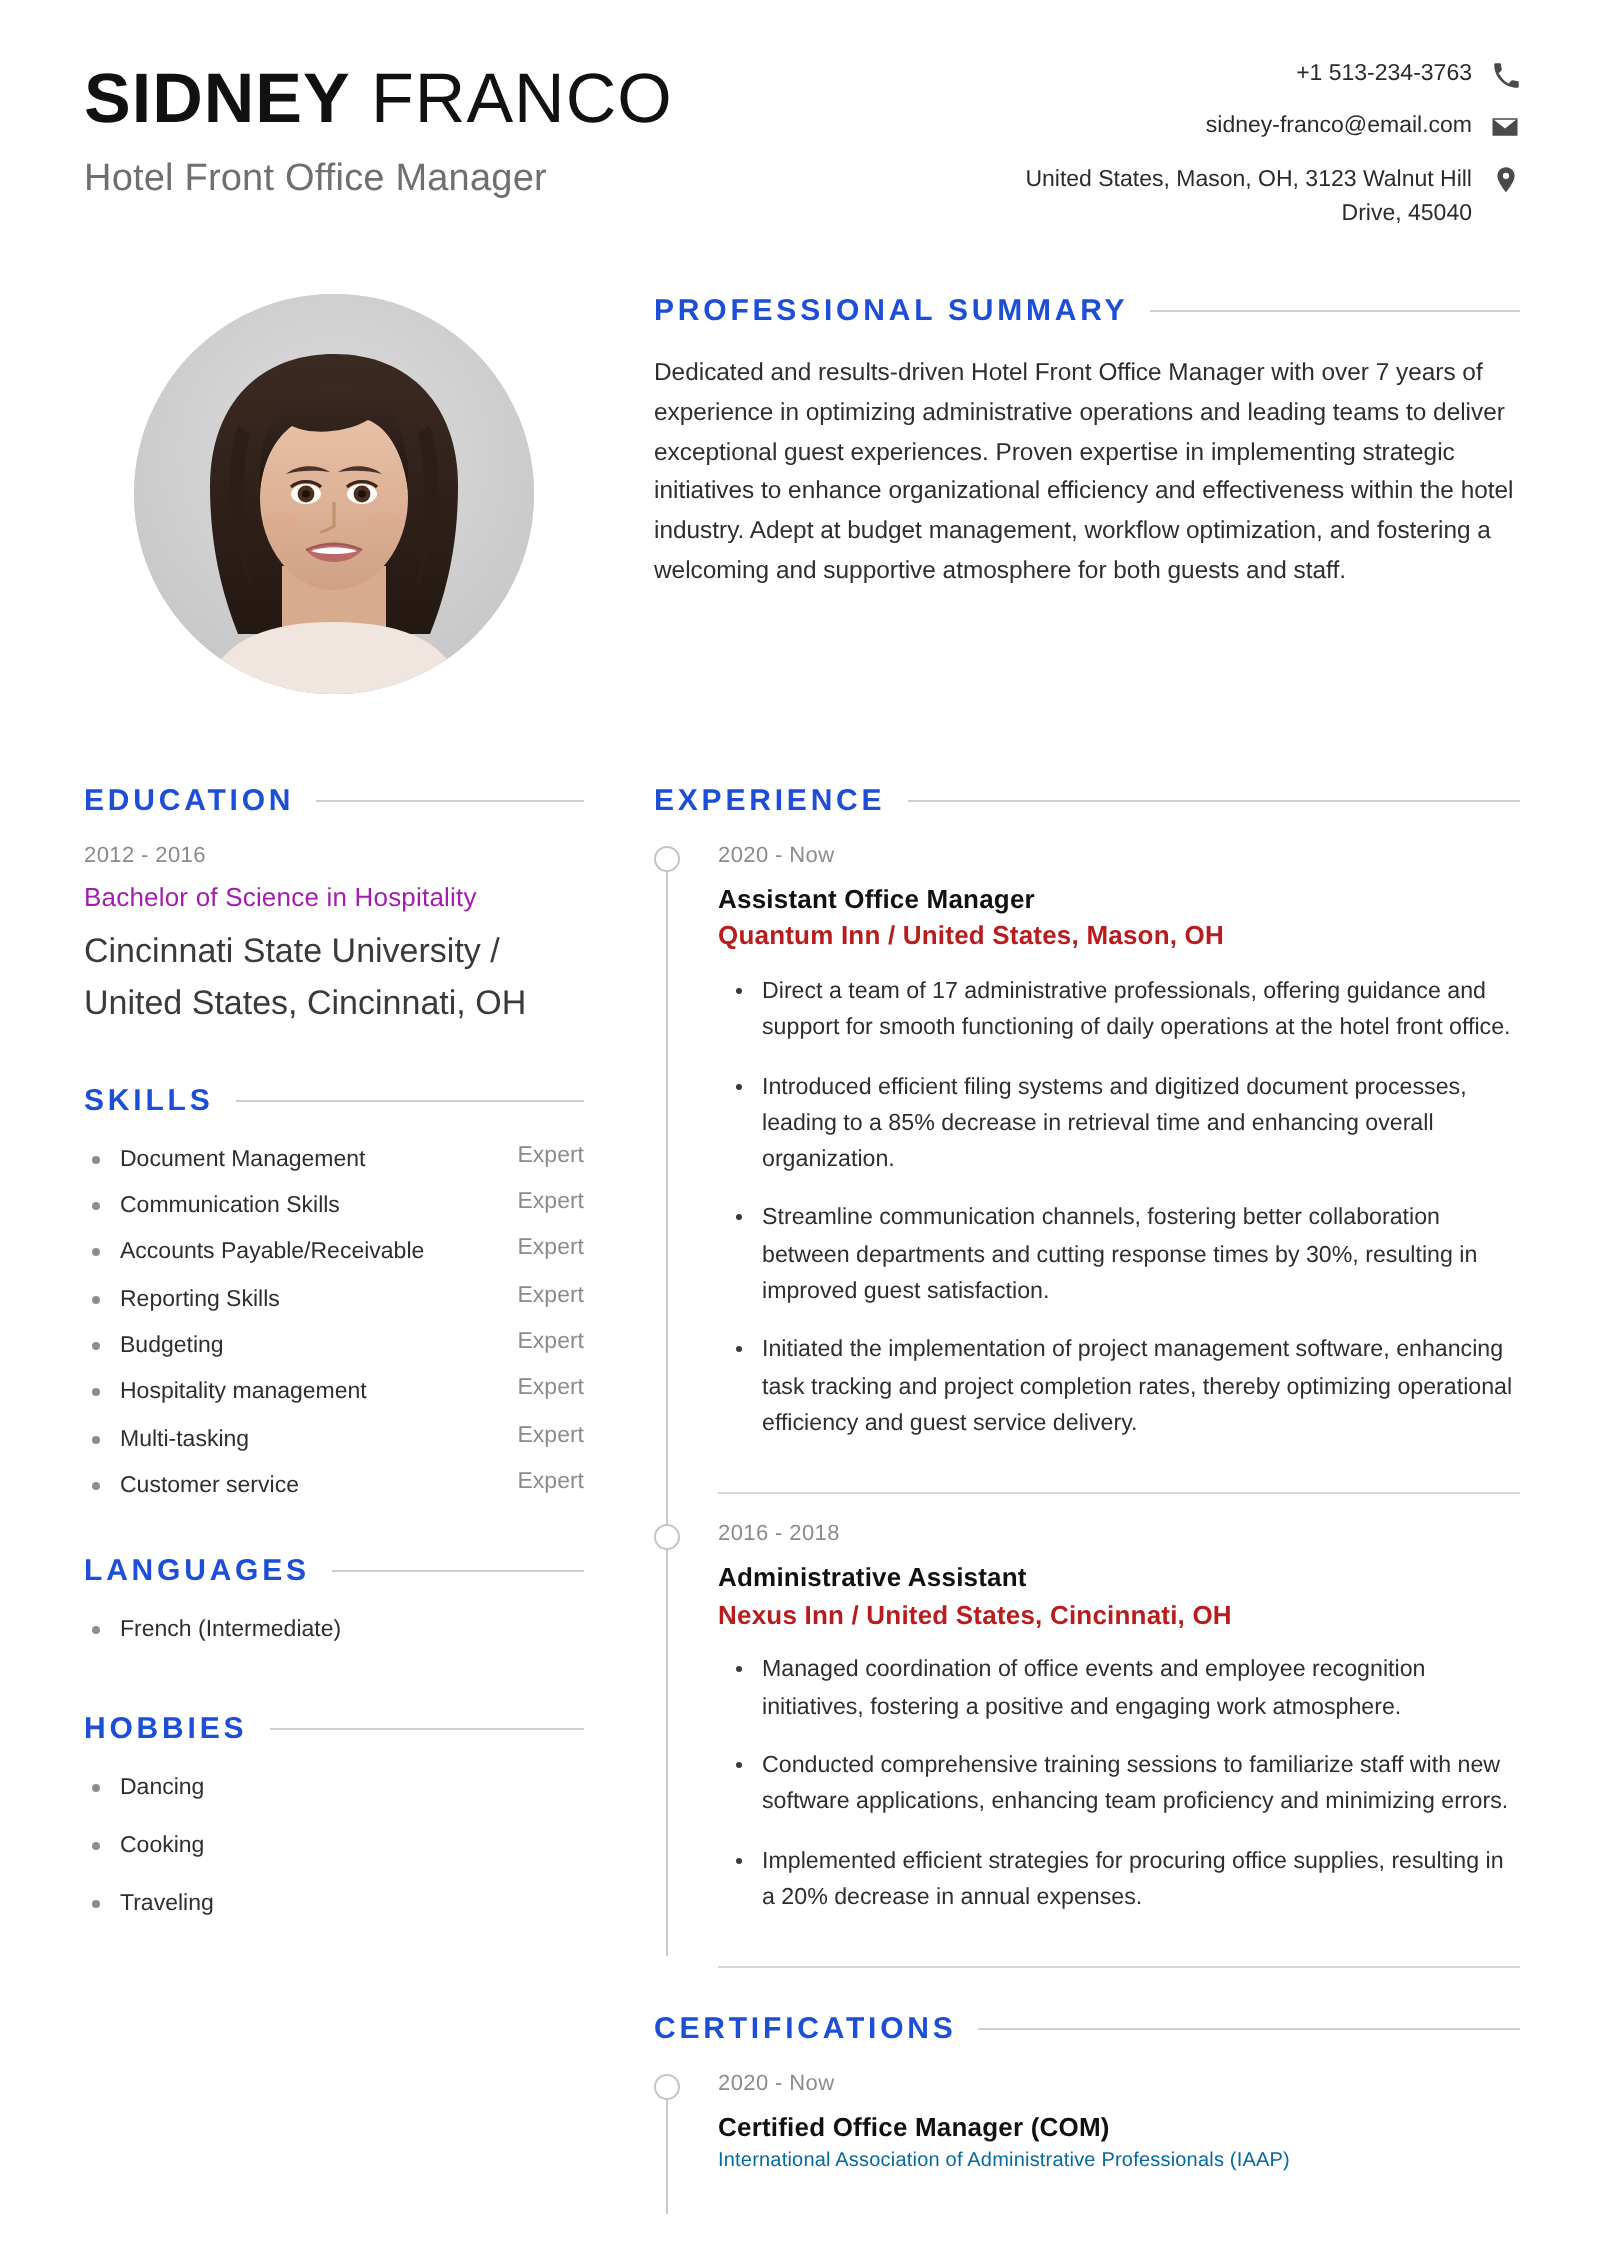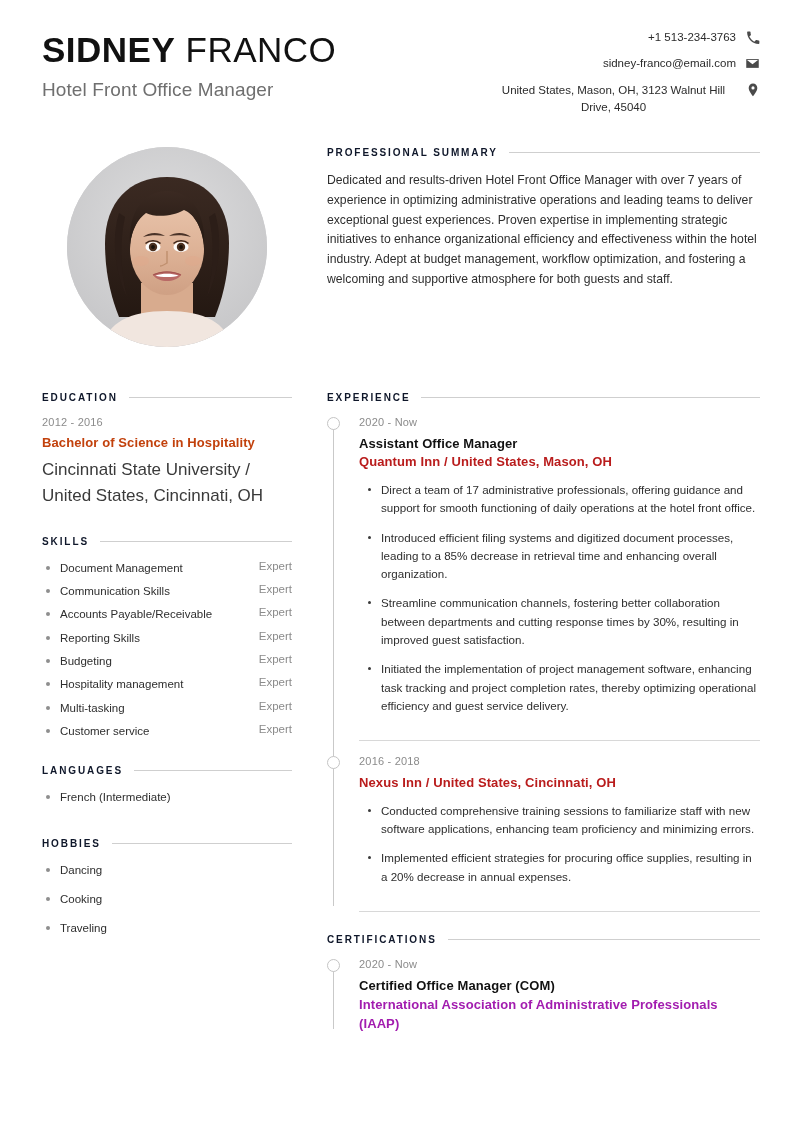--- a/index.html
+++ b/index.html
@@ -51,21 +51,21 @@
   .contact-row {
     display: flex;
     align-items: flex-start;
     justify-content: flex-end;
     gap: 9px;
     margin-bottom: 9px;
   }
   .contact-text {
     font-size: 11.5px;
     color: #2b2b2b;
-    text-align: center;
+    text-align: right;
     line-height: 1.5;
     max-width: 245px;
   }
   .contact-ico {
     flex: 0 0 auto;
     width: 15px;
     height: 15px;
     display: flex;
     align-items: center;
     justify-content: center;
@@ -104,24 +104,24 @@
   }
 
   
   .sec-head {
     display: flex;
     align-items: center;
     gap: 11px;
     margin-bottom: 13px;
   }
   .sec-head .title {
-    font-size: 10px;
+    font-size: 15px;
     font-weight: 700;
     letter-spacing: 1.9px;
-    color: #0f172a;
+    color: #1d4ed8;
     white-space: nowrap;
   }
   .sec-head .rule {
     flex: 1;
     height: 1px;
     background: #cfcfcf;
   }
 
   .summary-text {
     font-size: 12.2px;
@@ -147,22 +147,22 @@
   
   .block { margin-bottom: 26px; }
   .edu-date, .tl-date {
     font-size: 11px;
     color: #8b8b8b;
     margin-bottom: 7px;
     letter-spacing: 0.2px;
   }
   .edu-degree {
     font-size: 13px;
-    font-weight: 700;
-    color: #c2410c;
+    font-weight: 400;
+    color: #a21caf;
     margin-bottom: 7px;
     letter-spacing: 0.1px;
   }
   .edu-school {
     font-size: 17px;
     color: #3a3a3a;
     line-height: 1.55;
   }
 
   
@@ -259,23 +259,23 @@
   }
 
   .cert-title {
     font-size: 13px;
     font-weight: 700;
     color: #111;
     line-height: 1.45;
     letter-spacing: 0.1px;
   }
   .cert-org {
-    font-size: 13px;
-    font-weight: 700;
-    color: #a21caf;
+    font-size: 10px;
+    font-weight: 400;
+    color: #0369a1;
     line-height: 1.45;
     letter-spacing: 0.1px;
   }
   .certs-block { margin-top: 22px; }
 </style>
 </head>
 <body>
 
 <div class="page">
 
@@ -498,22 +498,24 @@
               <li>Streamline communication channels, fostering better collaboration between departments and cutting response times by 30%, resulting in improved guest satisfaction.</li>
               <li>Initiated the implementation of project management software, enhancing task tracking and project completion rates, thereby optimizing operational efficiency and guest service delivery.</li>
             </ul>
           </div>
 
           <div class="tl-sep"></div>
 
           <div class="tl-item">
             <span class="marker"></span>
             <div class="tl-date">2016 - 2018</div>
+            <div class="tl-role">Administrative Assistant</div>
             <div class="tl-company">Nexus Inn / United States, Cincinnati, OH</div>
             <ul class="tl-bullets">
+              <li>Managed coordination of office events and employee recognition initiatives, fostering a positive and engaging work atmosphere.</li>
               <li>Conducted comprehensive training sessions to familiarize staff with new software applications, enhancing team proficiency and minimizing errors.</li>
               <li>Implemented efficient strategies for procuring office supplies, resulting in a 20% decrease in annual expenses.</li>
             </ul>
           </div>
 
           <div class="tl-sep" style="margin-bottom:0;"></div>
         </div>
       </div>
 
       <div class="certs-block">

